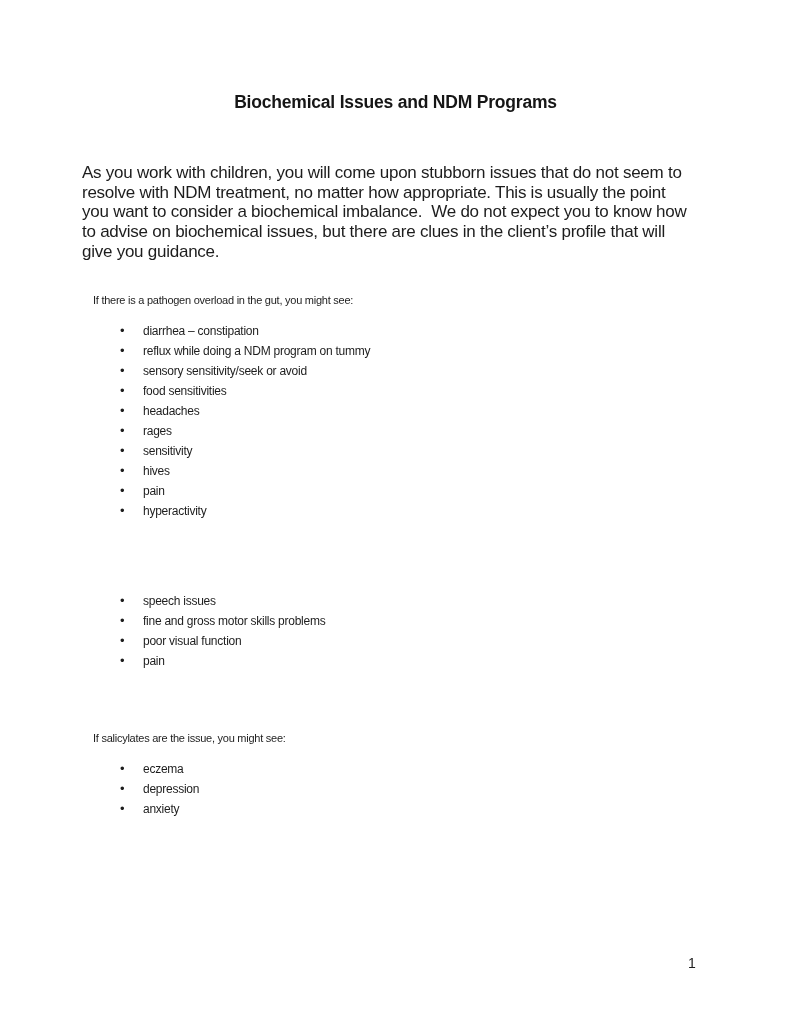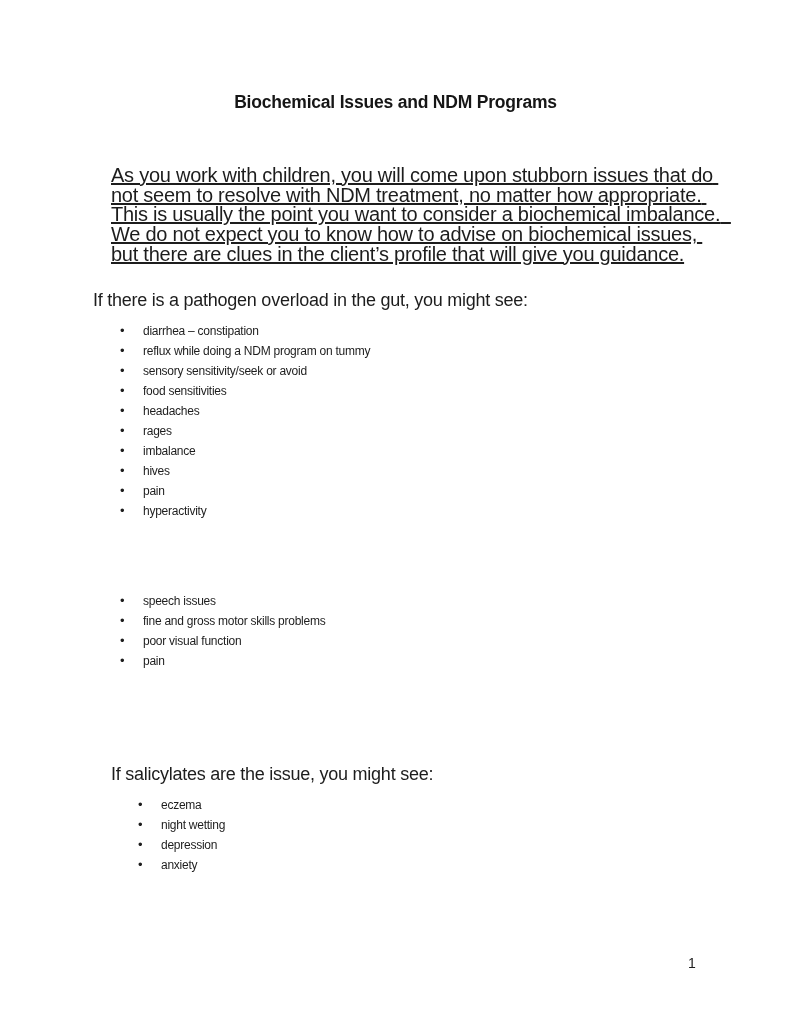--- a/index.html
+++ b/index.html
@@ -23,36 +23,35 @@
     right: 0;
     text-align: center;
     font-size: 17.5px;
     font-weight: bold;
     letter-spacing: -0.2px;
     color: #161616;
   }
   .intro {
     position: absolute;
     top: 146px;
-    left: 111px;
+    left: 82px;
     width: 614px;
-    font-size: 20px;
+    font-size: 17px;
     line-height: 19.7px;
     letter-spacing: -0.25px;
     white-space: pre-wrap;
-    text-decoration: underline;
   }
   .section {
     position: absolute;
     left: 93px;
     width: 614px;
   }
   .section-heading {
     margin: 0;
-    font-size: 18px;
+    font-size: 11px;
     line-height: 20px;
     letter-spacing: -0.25px;
     font-weight: normal;
   }
   ul.bullets {
     margin: 11px 0 0 0;
     padding: 0;
     list-style: none;
   }
   ul.bullets li {
@@ -74,61 +73,60 @@
   .page-number {
     position: absolute;
     top: 954px;
     left: 688px;
     font-size: 14px;
     line-height: 18px;
     color: #1d1d1d;
   }
   #sec-pathogen { top: 290px; }
   #sec-oxalates { top: 580px; }
-  #sec-salicylates { top: 764px; margin-left: 18px; }
+  #sec-salicylates { top: 728px; }
 </style>
 </head>
 <body>
 
 <div class="page">
 
   <h1 class="doc-title">Biochemical Issues and NDM Programs</h1>
 
   <p class="intro">As you work with children, you will come upon stubborn issues that do not seem to resolve with NDM treatment, no matter how appropriate. This is usually the point you want to consider a biochemical imbalance.  We do not expect you to know how to advise on biochemical issues, but there are clues in the client’s profile that will give you guidance.</p>
 
   <div class="section" id="sec-pathogen">
     <p class="section-heading">If there is a pathogen overload in the gut, you might see:</p>
     <ul class="bullets">
       <li>diarrhea – constipation</li>
       <li>reflux while doing a NDM program on tummy</li>
       <li>sensory sensitivity/seek or avoid</li>
       <li>food sensitivities</li>
       <li>headaches</li>
       <li>rages</li>
-      <li>imbalance</li>
+      <li>sensitivity</li>
       <li>hives</li>
       <li>pain</li>
       <li>hyperactivity</li>
     </ul>
   </div>
 
   <div class="section" id="sec-oxalates">
     <ul class="bullets">
       <li>speech issues</li>
       <li>fine and gross motor skills problems</li>
       <li>poor visual function</li>
       <li>pain</li>
     </ul>
   </div>
 
   <div class="section" id="sec-salicylates">
     <p class="section-heading">If salicylates are the issue, you might see:</p>
     <ul class="bullets">
       <li>eczema</li>
-      <li>night wetting</li>
       <li>depression</li>
       <li>anxiety</li>
     </ul>
   </div>
 
   <span class="page-number">1</span>
 
 </div>
 
 </body></html>

